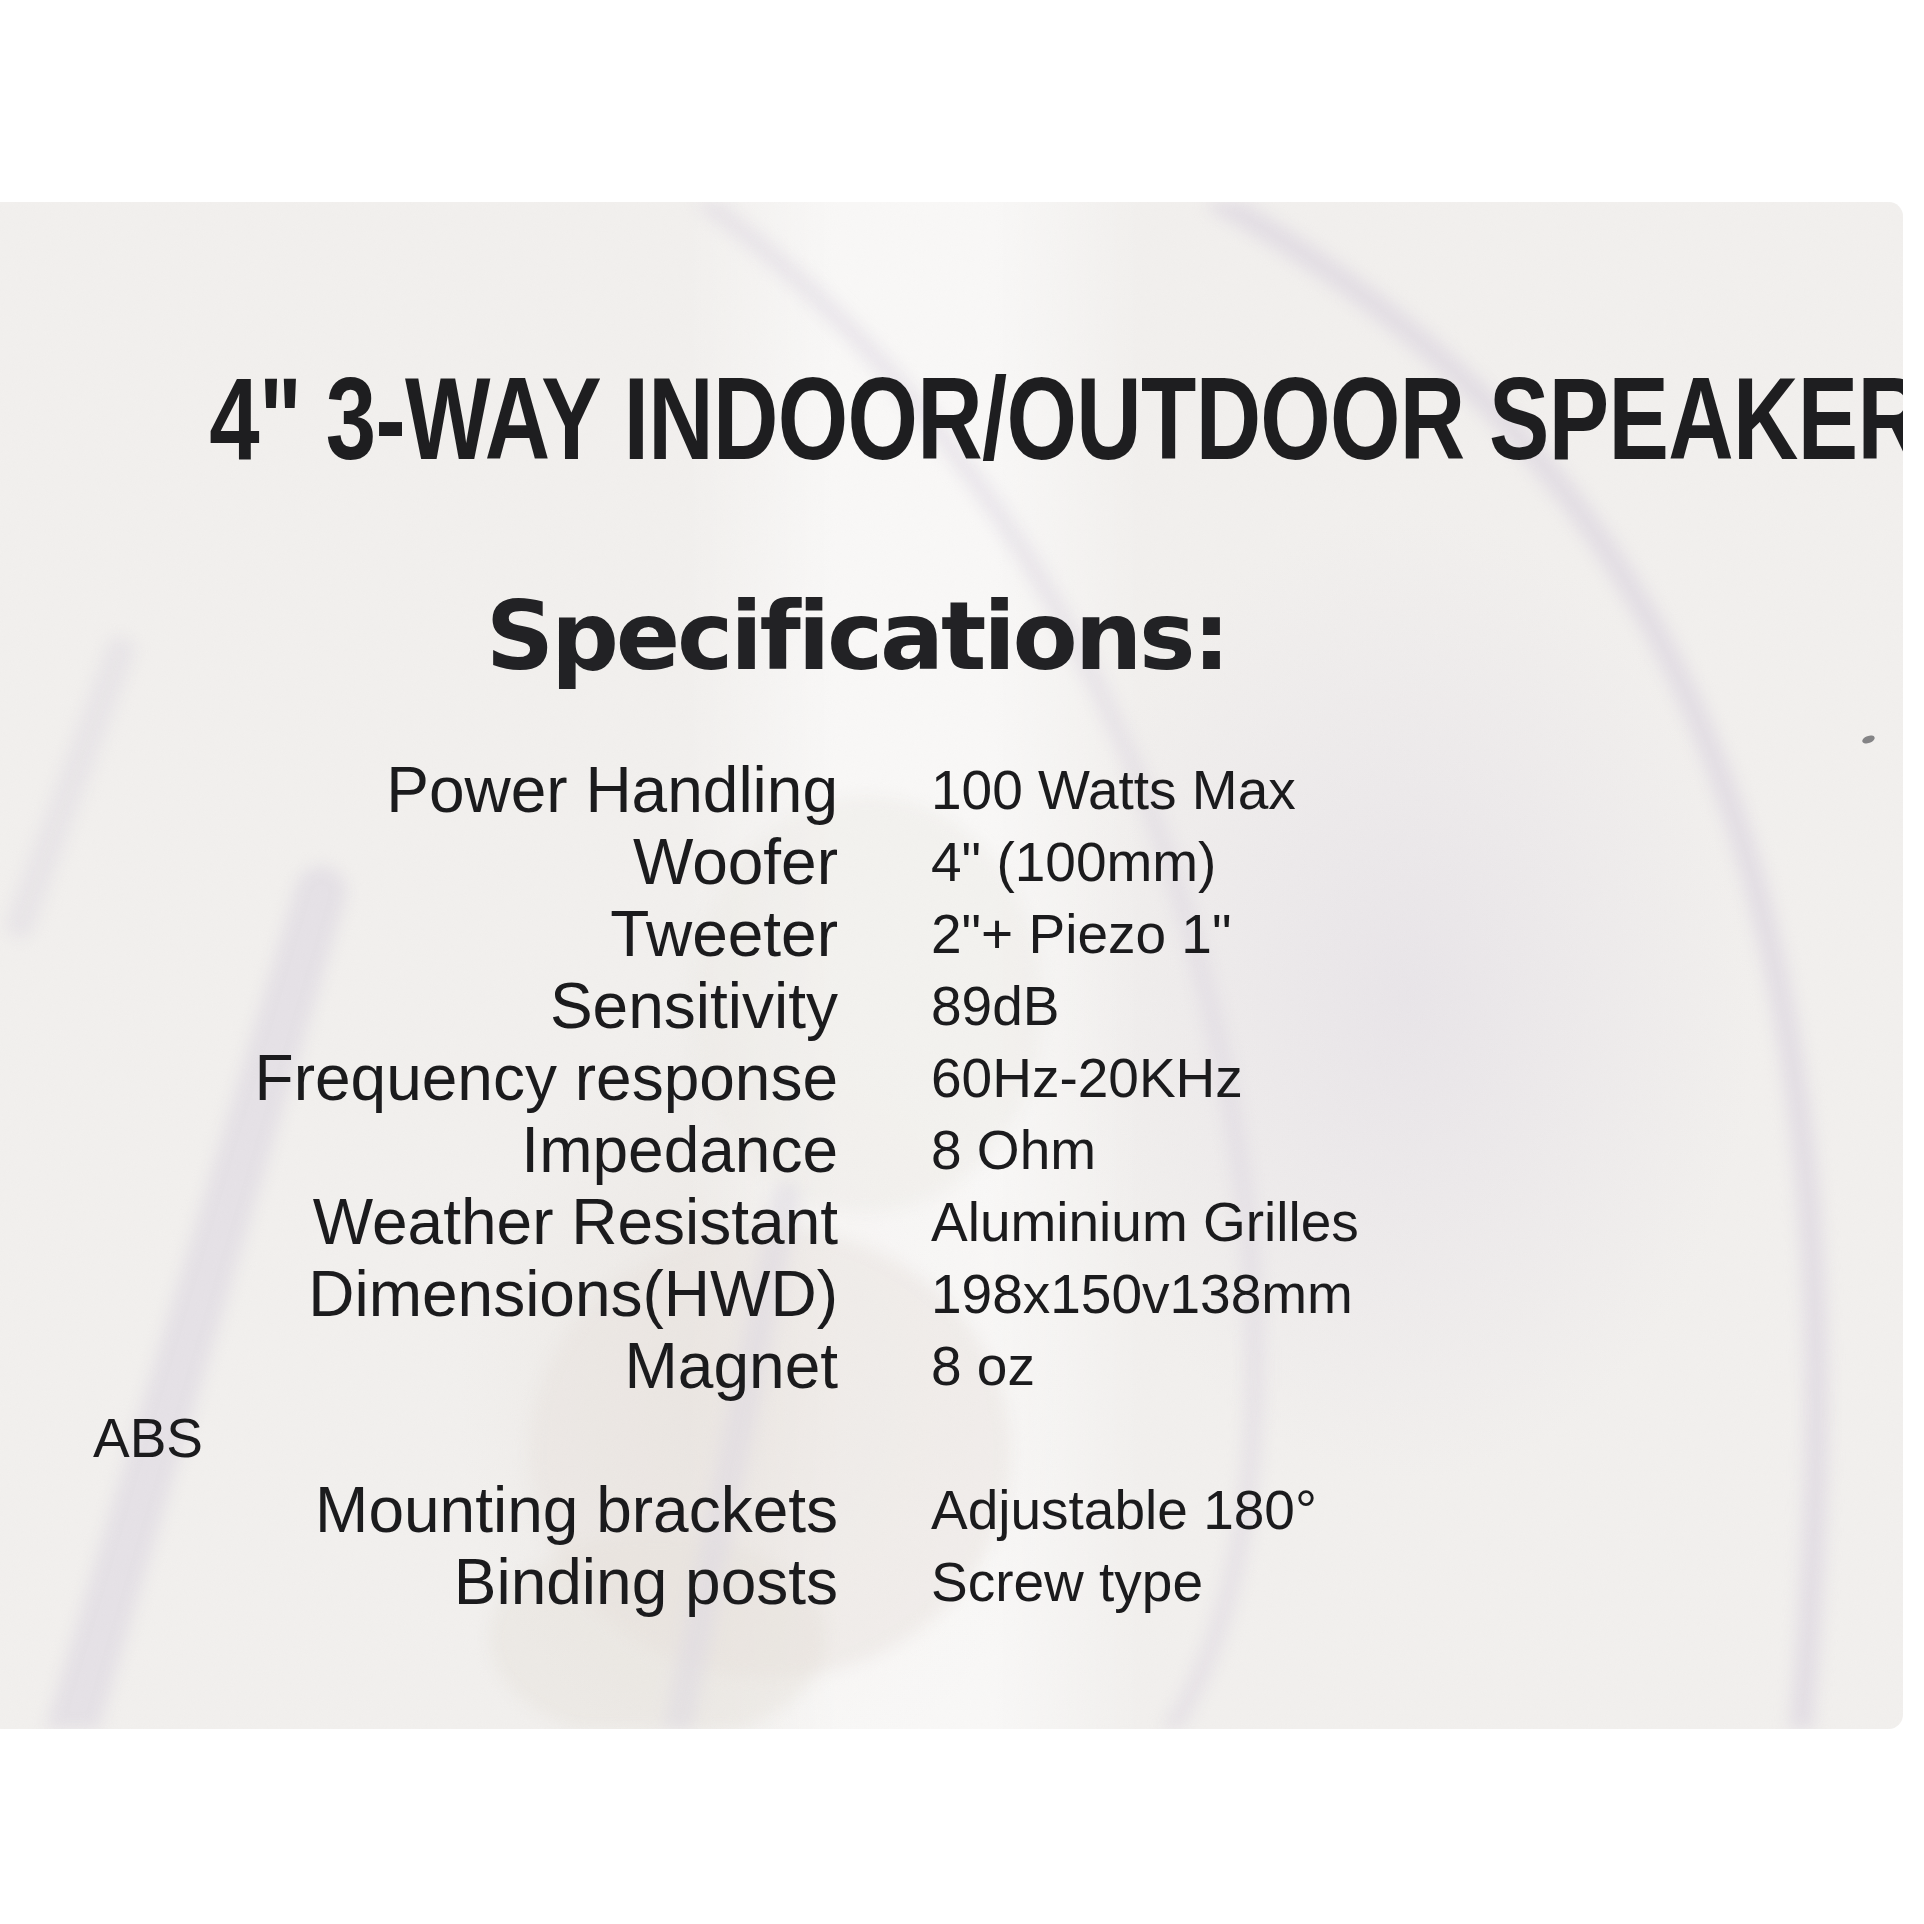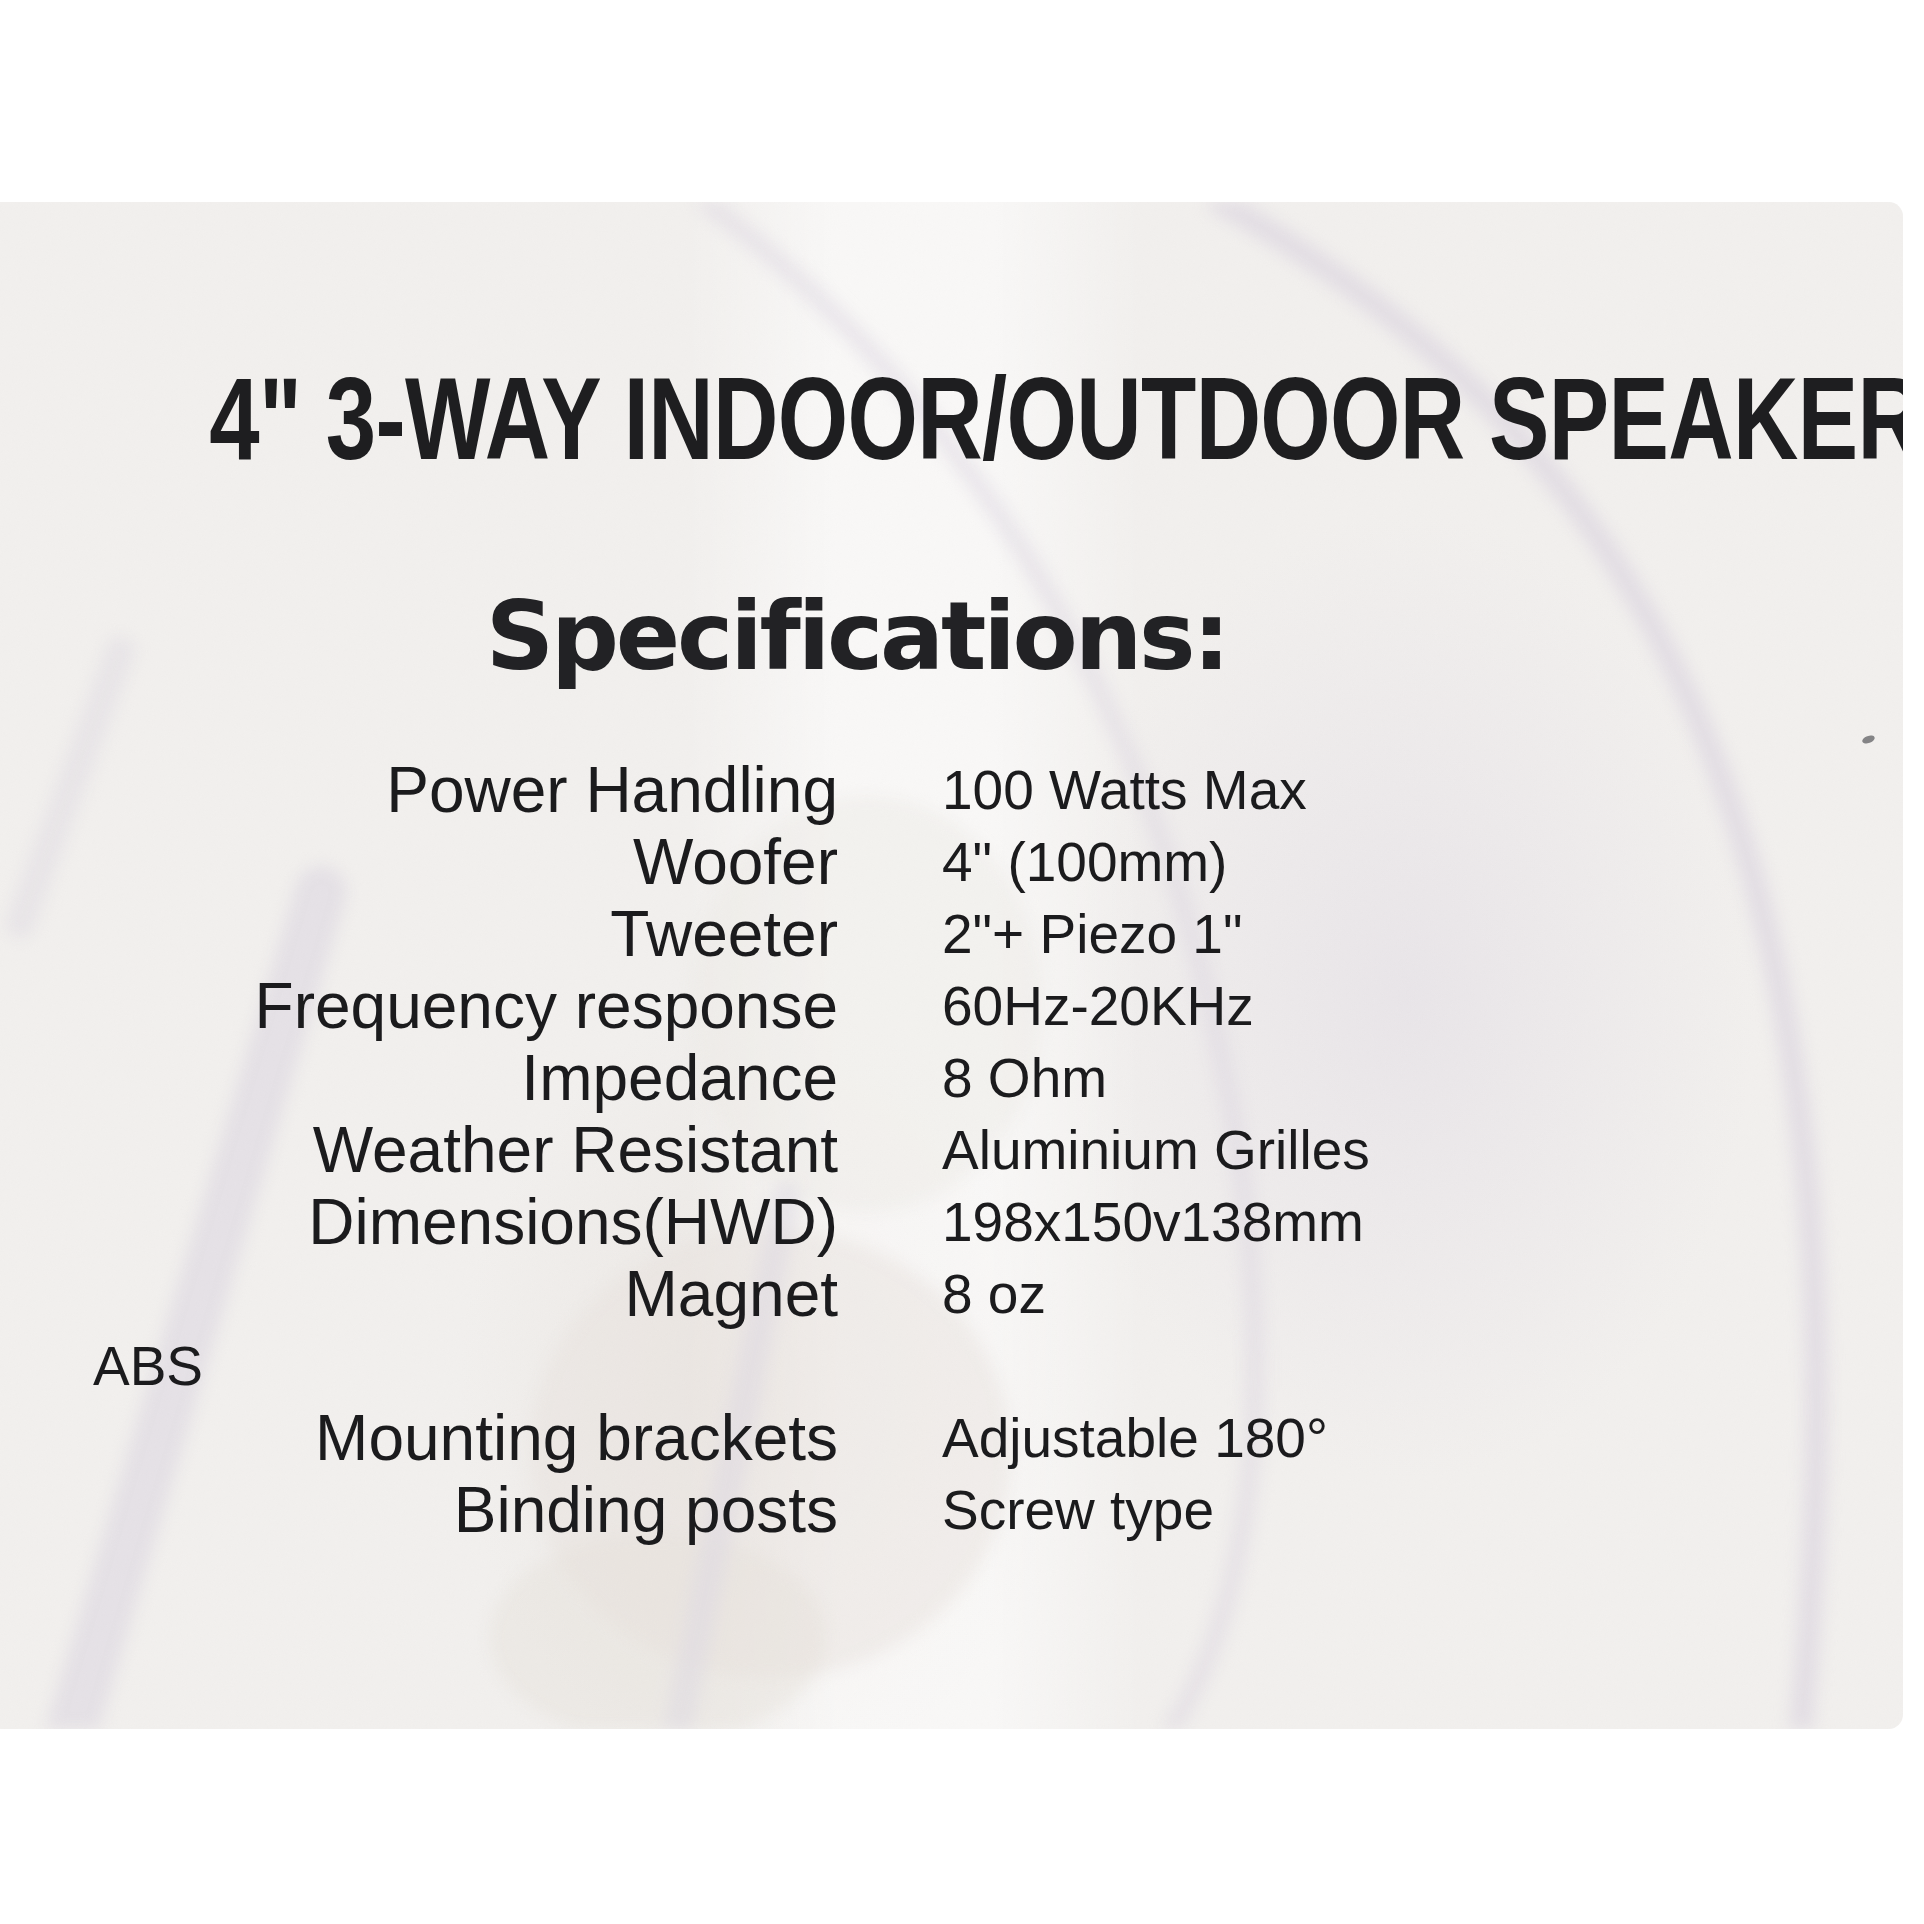--- a/index.html
+++ b/index.html
@@ -65,21 +65,21 @@
     line-height: 120px;
     letter-spacing: -3.2px;
     color: #222225;
   }
 
   .spec-table {
     position: absolute;
     top: 552px; left: 0;
     width: 100%;
   }
-  .spec-row { display: flex; height: 72px; align-items: flex-end; gap: 11px; }
+  .spec-row { display: flex; height: 72px; align-items: flex-end; }
   .spec-label {
     width: 838px;
     text-align: right;
     font-size: 64px;
     line-height: 72px;
     color: #1b1b1d;
     white-space: nowrap;
   }
   .spec-value {
     padding-left: 93px;
@@ -135,20 +135,24 @@
       </div>
       <div class="spec-row">
         <div class="spec-label">Woofer</div>
         <div class="spec-value">4" (100mm)</div>
       </div>
       <div class="spec-row">
         <div class="spec-label">Tweeter</div>
         <div class="spec-value">2"+ Piezo 1"</div>
       </div>
       <div class="spec-row">
+        <div class="spec-label">Sensitivity</div>
+        <div class="spec-value">89dB</div>
+      </div>
+      <div class="spec-row">
         <div class="spec-label">Frequency response</div>
         <div class="spec-value">60Hz-20KHz</div>
       </div>
       <div class="spec-row">
         <div class="spec-label">Impedance</div>
         <div class="spec-value">8 Ohm</div>
       </div>
       <div class="spec-row">
         <div class="spec-label">Weather Resistant</div>
         <div class="spec-value">Aluminium Grilles</div>

